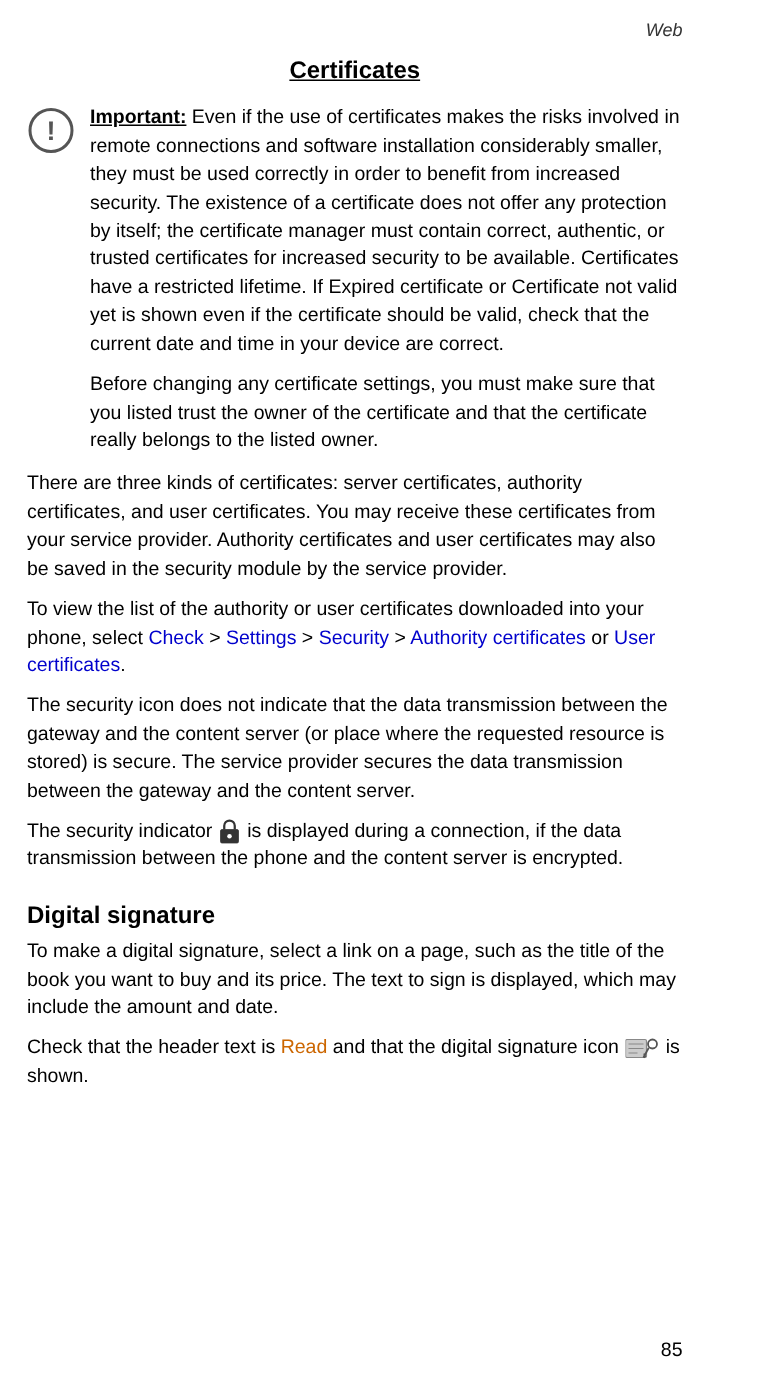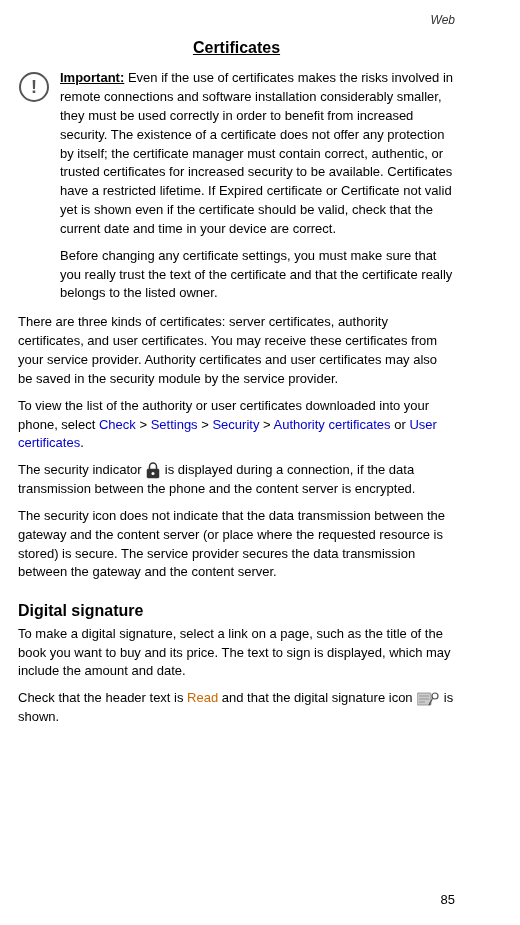--- a/index.html
+++ b/index.html
@@ -120,42 +120,42 @@
     <div class="note-block">
 
       <svg class="note-icon" viewBox="0 0 32 32" xmlns="http://www.w3.org/2000/svg">
         <circle cx="16" cy="16" r="14" fill="none" stroke="#555" stroke-width="2"></circle>
         <text x="16" y="22" text-anchor="middle" font-size="18" font-weight="bold" fill="#555">!</text>
       </svg>
       <div class="note-text">
         <p>
           <strong><span>Important:</span></strong><span> Even if the use of certificates makes the risks involved in remote connections and software installation considerably smaller, they must be used correctly in order to benefit from increased security. The existence of a certificate does not offer any protection by itself; the certificate manager must contain correct, authentic, or trusted certificates for increased security to be available. Certificates have a restricted lifetime. If Expired certificate or Certificate not valid yet is shown even if the certificate should be valid, check that the current date and time in your device are correct.</span>
         </p>
-        <p>Before changing any certificate settings, you must make sure that you really trust the text of the certificate and that the certificate really belongs to the listed owner.</p>
+        <p>Before changing any certificate settings, you must make sure that you listed trust the owner of the certificate and that the certificate really belongs to the listed owner.</p>
       </div>
     </div>
 
     <p class="body-text">There are three kinds of certificates: server certificates, authority certificates, and user certificates. You may receive these certificates from your service provider. Authority certificates and user certificates may also be saved in the security module by the service provider.</p>
 
     <p class="body-text">
       <span>To view the list of the authority or user certificates downloaded into your phone, select </span><a class="link-blue">Check</a><span> &gt; </span><a class="link-blue">Settings</a><span> &gt; </span><a class="link-blue">Security</a><span> &gt; </span><a class="link-blue">Authority certificates</a><span> or </span><a class="link-blue">User certificates</a><span>.</span>
     </p>
+
+    <p class="body-text">The security icon does not indicate that the data transmission between the gateway and the content server (or place where the requested resource is stored) is secure. The service provider secures the data transmission between the gateway and the content server.</p>
 
     <p class="body-text">
       <span>The security indicator </span>
       
       <svg width="14" height="17" viewBox="0 0 14 17" style="display:inline-block;vertical-align:middle;margin:0 1px;" xmlns="http://www.w3.org/2000/svg">
         <rect x="1" y="7" width="12" height="9" rx="1" ry="1" fill="#333" stroke="#333" stroke-width="0.5"></rect>
         <path d="M3.5 7 V4.5 A3.5 3.5 0 0 1 10.5 4.5 V7" fill="none" stroke="#333" stroke-width="1.5"></path>
         <circle cx="7" cy="11.5" r="1.5" fill="white"></circle>
       </svg>
       <span> is displayed during a connection, if the data transmission between the phone and the content server is encrypted.</span>
     </p>
-
-    <p class="body-text">The security icon does not indicate that the data transmission between the gateway and the content server (or place where the requested resource is stored) is secure. The service provider secures the data transmission between the gateway and the content server.</p>
   </div>
 
   <div>
     <div class="section-title-2">Digital signature</div>
 
     <p class="body-text">To make a digital signature, select a link on a page, such as the title of the book you want to buy and its price. The text to sign is displayed, which may include the amount and date.</p>
 
     <p class="body-text">
       <span>Check that the header text is </span><a class="link-orange">Read</a><span> and that the digital signature icon </span>
       

